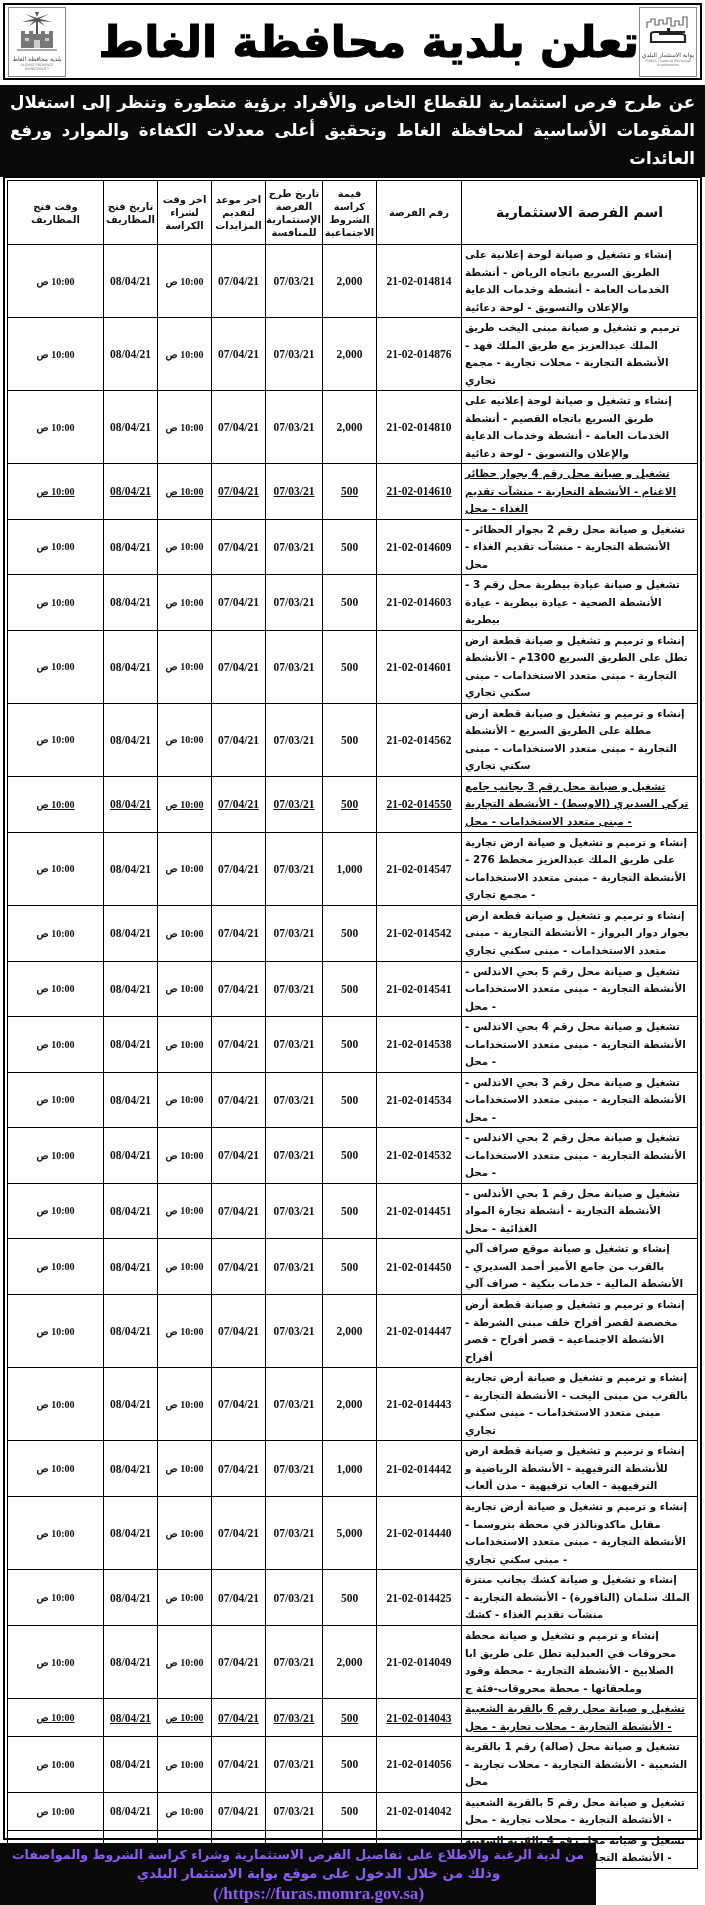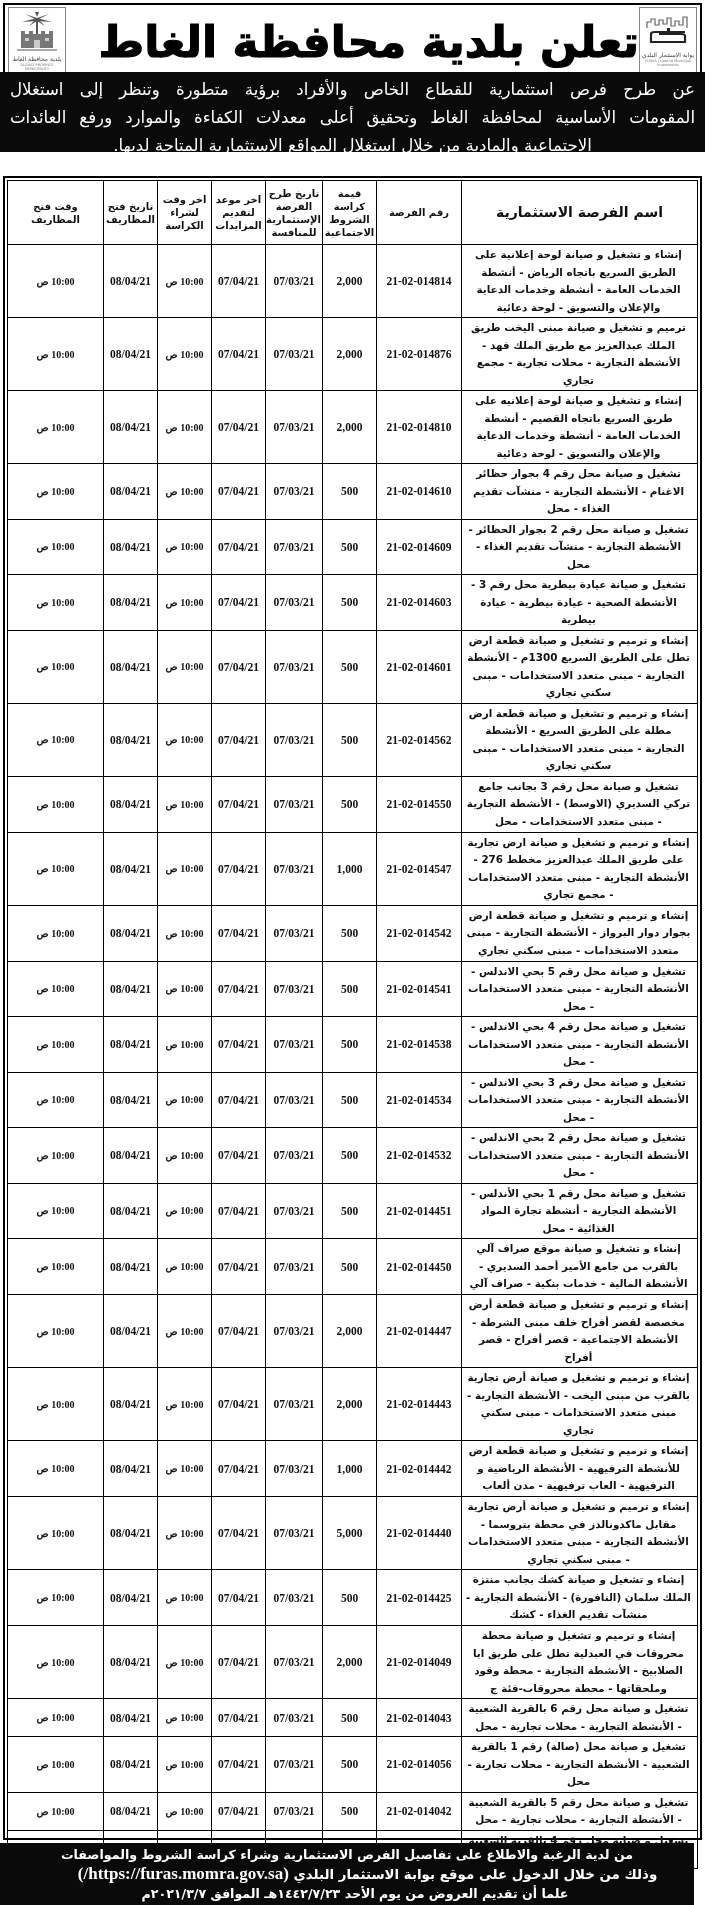--- a/index.html
+++ b/index.html
@@ -8,45 +8,45 @@
     .page { width: 705px; height: 1905px; position: relative; background: #fff; overflow: hidden; }
 
     
     .header { position: absolute; left: 3px; top: 3px; width: 699px; height: 77px; border: 2px solid #000; background: #fff; display: flex; flex-direction: row-reverse; align-items: center; justify-content: space-between; padding: 0 3px; }
     .logo-box { width: 58px; height: 70px; border: 1px solid #888; display: flex; flex-direction: column; align-items: center; justify-content: center; background: #fff; }
     .logo-box .cap { font-size: 6px; color: #444; margin-top: 2px; text-align: center; line-height: 1.1; }
     .logo-box .sub { font-size: 3.5px; color: #777; text-align: center; }
     .title { font-family: "DejaVu Sans", sans-serif; font-weight: 900; font-size: 44px; letter-spacing: 0; color: #000; flex: 1; text-align: right; -webkit-text-stroke: 1.2px #000; }
 
     
-    .intro { position: absolute; left: 0; top: 72px; width: 705px; height: 80px; background: #0a0a0a; color: #fff; padding: 4px 10px 0 10px; text-align: justify; text-align-last: center; font-weight: normal; font-size: 16.6px; line-height: 28px; }
+    .intro { position: absolute; left: 0; top: 85px; width: 705px; height: 92px; background: #0a0a0a; color: #fff; padding: 4px 10px 0 10px; text-align: justify; text-align-last: center; font-weight: bold; font-size: 16.6px; line-height: 28px; }
     .intro p { text-align: justify; text-align-last: justify; }
     .intro p:last-child { text-align-last: center; }
 
     
     .table-wrap { position: absolute; left: 3px; top: 176px; width: 699px; height: 1664px; border: 2px solid #000; padding: 2px; background: #fff; }
     table { width: 100%; border-collapse: collapse; table-layout: fixed; direction: rtl; }
     th, td { border: 1px solid #000; text-align: center; vertical-align: middle; }
     th { font-size: 10px; font-weight: bold; line-height: 13px; padding: 2px 1px; background: #fff; }
     th.name-h { font-size: 14px; }
     td { font-family: "Liberation Serif", serif; font-weight: bold; font-size: 11.5px; }
-    td.name { font-family: "DejaVu Sans", sans-serif; font-size: 10.4px; line-height: 17.5px; text-align: center; padding: 1px 5px 1px 3px; font-weight: bold; }
+    td.name { font-family: "DejaVu Sans", sans-serif; font-size: 10.4px; line-height: 17.5px; text-align: left; padding: 1px 5px 1px 3px; font-weight: bold; }
     td.id { font-size: 11.5px; }
     td.time { font-size: 10px; white-space: nowrap; }
     .col-name { width: 236px; }
     .col-id { width: 85px; }
     .col-fee { width: 54px; }
     .col-d1 { width: 57px; }
     .col-d2 { width: 54px; }
     .col-t1 { width: 54px; }
     .col-d3 { width: 54px; }
     .col-t2 { width: auto; }
 
     
-    .footer { position: absolute; left: 0; top: 1843px; width: 694px; height: 62px; background: #0a0a0a; color: #ffffff; text-align: center; font-weight: bold; padding-top: 3px; }
+    .footer { position: absolute; left: 0; top: 1843px; width: 596px; height: 62px; background: #0a0a0a; color: #8b5cf6; text-align: center; font-weight: bold; padding-top: 3px; }
     .footer .l1 { font-size: 12.6px; line-height: 18px; }
     .footer .l2 { font-size: 13.4px; line-height: 20px; margin-left: 41px; }
     .footer .l2 .url { font-family: "Liberation Serif", serif; font-size: 17px; }
     .footer .l3 { font-size: 12.6px; line-height: 18px; padding-left: 16px; }
   </style>
 </head>
 <body>
 
 <div class="page">
 
@@ -144,21 +144,21 @@
           <tr style="height: 56px;">
             <td class="name">إنشاء و تشغيل و صيانة لوحة إعلانيه على طريق السريع باتجاه القصيم - أنشطة الخدمات العامة - أنشطة وخدمات الدعاية والإعلان والتسويق - لوحة دعائية</td>
             <td class="id">21-02-014810</td>
             <td>2,000</td>
             <td>07/03/21</td>
             <td>07/04/21</td>
             <td class="time">10:00 ص</td>
             <td>08/04/21</td>
             <td class="time">10:00 ص</td>
           </tr>
-          <tr style="height: 38px;">
+          <tr style="height: 38px; text-decoration: underline;">
             <td class="name">تشغيل و صيانة محل رقم 4 بجوار حظائر الاغنام - الأنشطة التجارية - منشآت تقديم الغذاء - محل</td>
             <td class="id">21-02-014610</td>
             <td>500</td>
             <td>07/03/21</td>
             <td>07/04/21</td>
             <td class="time">10:00 ص</td>
             <td>08/04/21</td>
             <td class="time">10:00 ص</td>
           </tr>
           <tr style="height: 38px;">
@@ -194,21 +194,21 @@
           <tr style="height: 56px;">
             <td class="name">إنشاء و ترميم و تشغيل و صيانة قطعة ارض مطلة على الطريق السريع - الأنشطة التجارية - مبنى متعدد الاستخدامات - مبنى سكني تجاري</td>
             <td class="id">21-02-014562</td>
             <td>500</td>
             <td>07/03/21</td>
             <td>07/04/21</td>
             <td class="time">10:00 ص</td>
             <td>08/04/21</td>
             <td class="time">10:00 ص</td>
           </tr>
-          <tr style="height: 56px;">
+          <tr style="height: 56px; text-decoration: underline;">
             <td class="name">تشغيل و صيانة محل رقم 3 بجانب جامع تركي السديري (الاوسط) - الأنشطة التجارية - مبنى متعدد الاستخدامات - محل</td>
             <td class="id">21-02-014550</td>
             <td>500</td>
             <td>07/03/21</td>
             <td>07/04/21</td>
             <td class="time">10:00 ص</td>
             <td>08/04/21</td>
             <td class="time">10:00 ص</td>
           </tr>
           <tr style="height: 56px;">
@@ -344,21 +344,21 @@
           <tr style="height: 56px;">
             <td class="name">إنشاء و ترميم و تشغيل و صيانة محطة محروقات في العبدلية تطل على طريق ابا الصلابيخ - الأنشطة التجارية - محطة وقود وملحقاتها - محطة محروقات-فئة ج</td>
             <td class="id">21-02-014049</td>
             <td>2,000</td>
             <td>07/03/21</td>
             <td>07/04/21</td>
             <td class="time">10:00 ص</td>
             <td>08/04/21</td>
             <td class="time">10:00 ص</td>
           </tr>
-          <tr style="height: 38px;">
+          <tr style="height: 38px; text-decoration: underline;">
             <td class="name">تشغيل و صيانة محل رقم 6 بالقرية الشعبية - الأنشطة التجارية - محلات تجارية - محل</td>
             <td class="id">21-02-014043</td>
             <td>500</td>
             <td>07/03/21</td>
             <td>07/04/21</td>
             <td class="time">10:00 ص</td>
             <td>08/04/21</td>
             <td class="time">10:00 ص</td>
           </tr>
           <tr style="height: 38px;">

